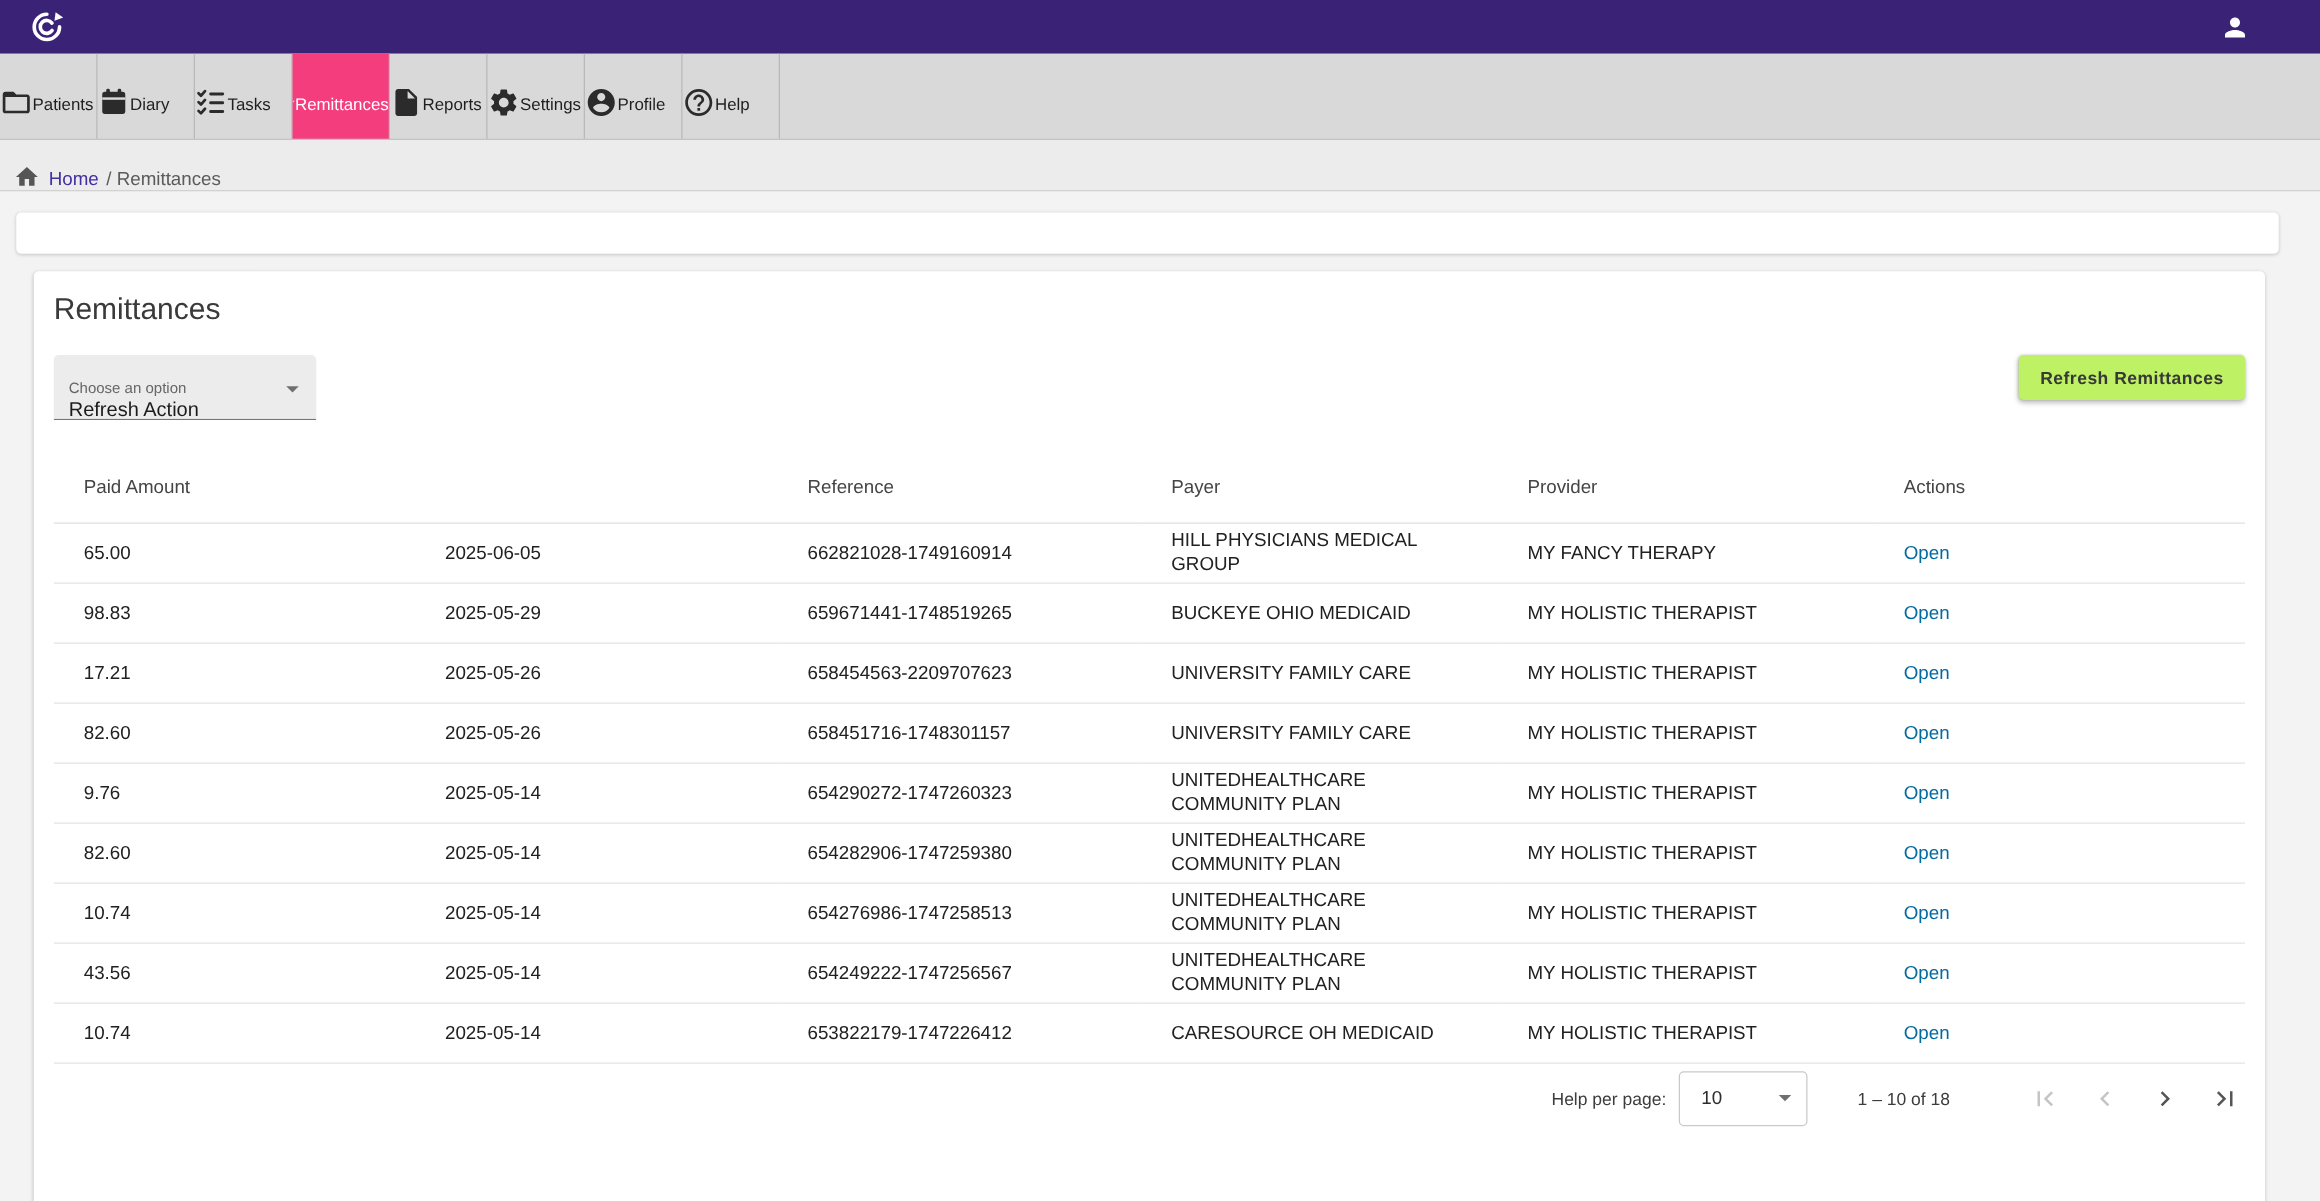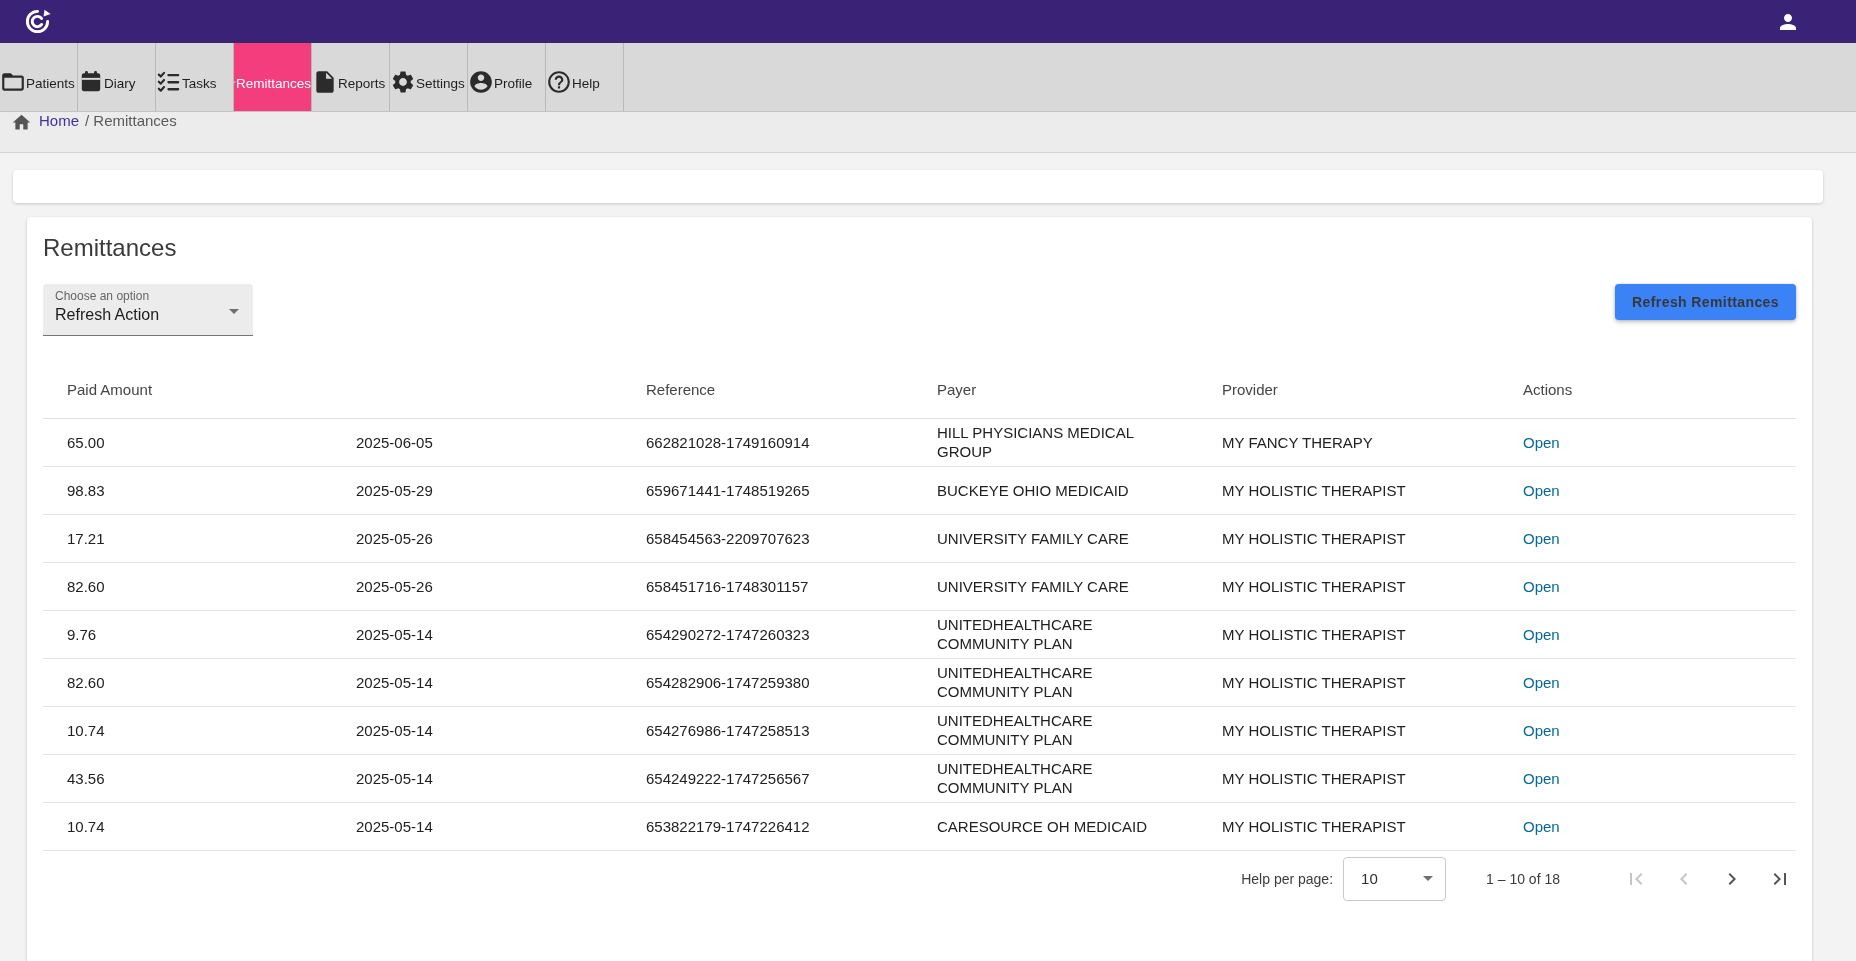--- a/index.html
+++ b/index.html
@@ -35,21 +35,21 @@
     color: #1f1f1f;
   }
   .tab .ticon { width: 26px; height: 26px; }
   .tab .tlabel { font-size: 13.5px; margin-top: 4px; white-space: nowrap; }
   .tab.active { background: #f43d7d; color: #ffffff; }
 
   
   .breadcrumb-bar {
     height: 41px; background: #ececec;
     border-bottom: 1px solid #d2d2d2;
-    display: flex; align-items: flex-start;
+    display: flex; align-items: flex-end;
     padding-left: 11px; font-size: 15px; color: #555;
   }
   .breadcrumb-bar .home-ic { width: 21px; height: 21px; margin-right: 7px; display: flex; }
   .breadcrumb-bar a.home-link { color: #432fa0; text-decoration: none; cursor: pointer; }
   .breadcrumb-bar .crumb-rest { margin-left: 6px; color: #5a5a5a; }
 
   
   .toolbar-strip {
     margin: 17px 33px 0 13px;
     height: 33px; background: #ffffff; border-radius: 4px;
@@ -68,35 +68,35 @@
 
   .filter-row {
     margin-top: 21px;
     display: flex; justify-content: space-between; align-items: flex-start;
   }
   .select-filled {
     width: 210px; height: 52px;
     background: #ececec;
     border-radius: 4px 4px 0 0;
     border-bottom: 1px solid #757575;
-    padding: 5px 12px 0 12px;
+    padding: 19px 12px 0 12px;
     position: relative; cursor: pointer;
   }
   .select-filled .flabel { font-size: 12px; color: #666; }
   .select-filled .fvalue { font-size: 16px; color: #1c1c1c; margin-top: 3px; }
   .caret {
     width: 0; height: 0;
     border-left: 5px solid transparent; border-right: 5px solid transparent;
     border-top: 5px solid #6f6f6f;
   }
   .select-filled .caret { position: absolute; right: 14px; top: 25px; }
 
   .refresh-btn {
     margin-top: 0px; height: 36px;
-    background: #3b82f6; border: none; border-radius: 4px;
+    background: #bef264; border: none; border-radius: 4px;
     box-shadow: 0 2px 4px rgba(0,0,0,0.25), 0 0 2px rgba(0,0,0,0.15);
     padding: 0 17px;
     font-family: inherit; font-size: 14px; font-weight: 700; letter-spacing: 0.4px;
     color: #383838; cursor: pointer;
   }
 
   
   table.remit {
     margin-top: 26px;
     width: 100%;

